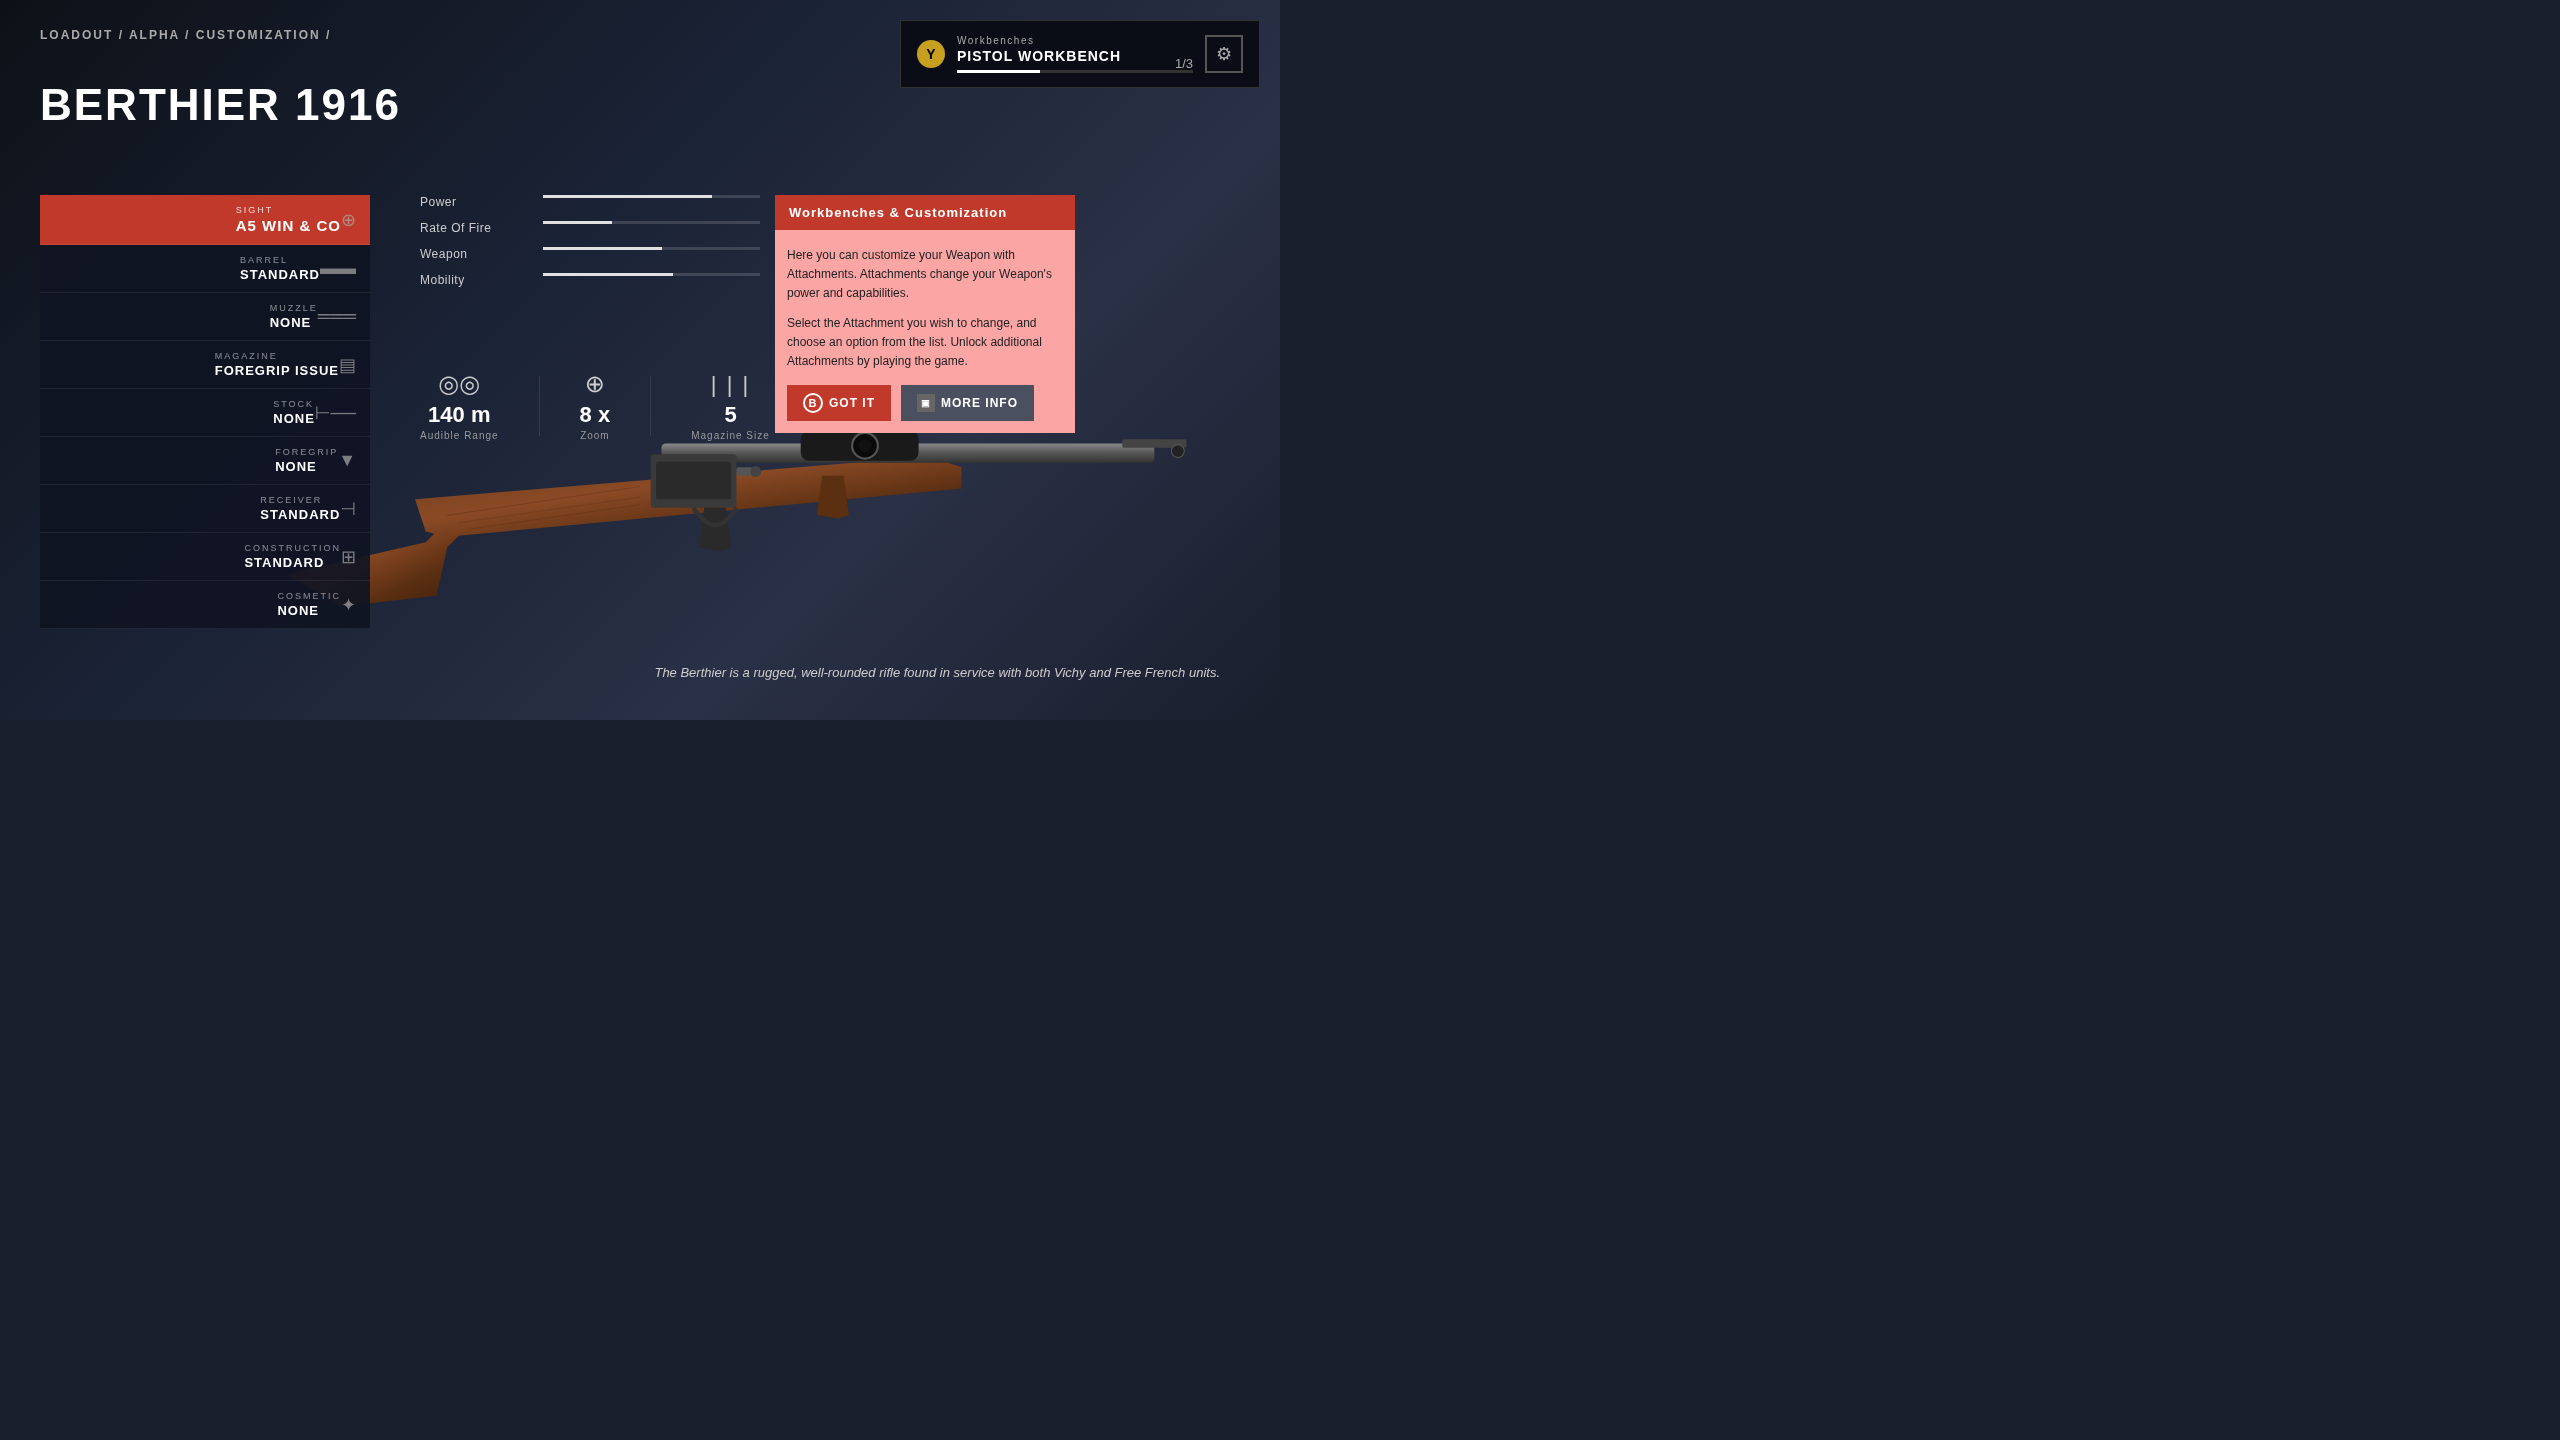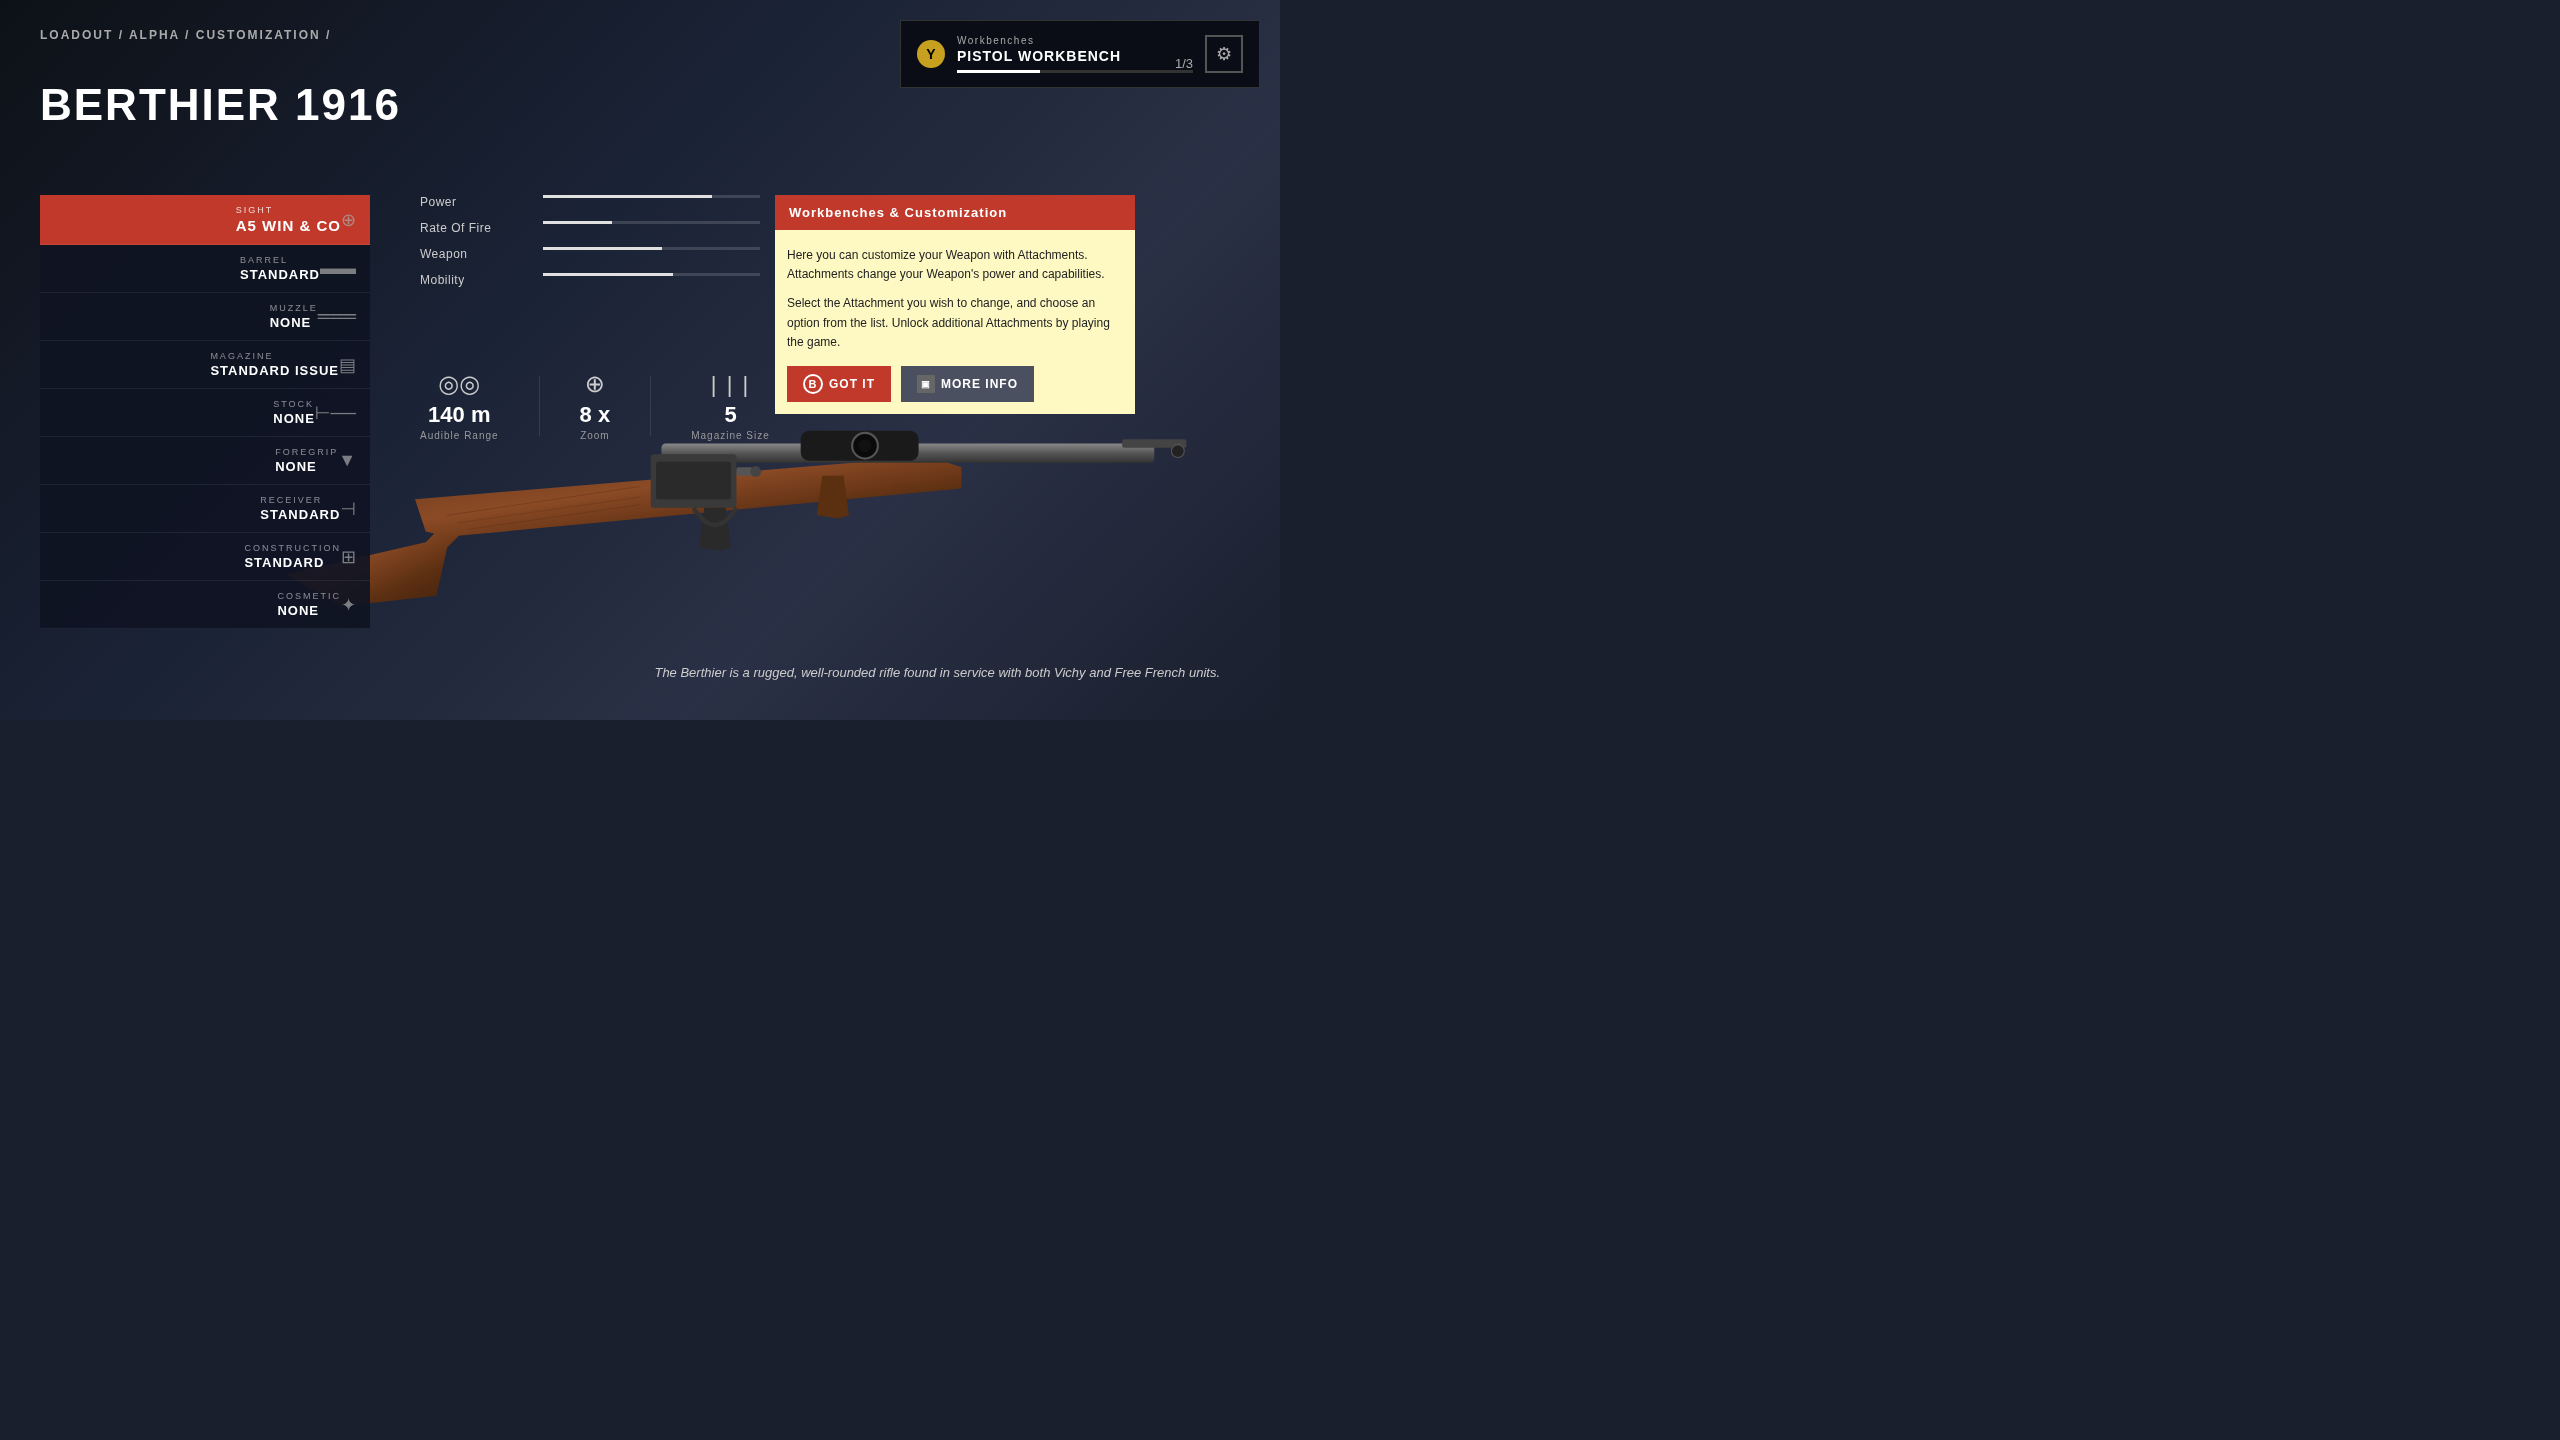--- a/index.html
+++ b/index.html
@@ -262,22 +262,22 @@
       height: 60px;
       background: rgba(255,255,255,0.1);
       align-self: center;
     }
 
     
     .info-card {
       position: absolute;
       top: 195px;
       left: 775px;
-      width: 360px;
-      background: #fef9c3;
+      width: 300px;
+      background: #fca5a5;
       color: #111;
     }
 
     .info-card-header {
       background: #c0392b;
       padding: 10px 14px;
       font-size: 13px;
       font-weight: bold;
       letter-spacing: 1px;
       color: #fff;
@@ -476,21 +476,21 @@
       <div>
         <div class="slot-label">MUZZLE</div>
         <div class="slot-name">NONE</div>
       </div>
       <div class="slot-icon">═══</div>
     </div>
 
     <div class="slot-item">
       <div>
         <div class="slot-label">MAGAZINE</div>
-        <div class="slot-name">STANDARD ISSUE</div>
+        <div class="slot-name">FOREGRIP ISSUE</div>
       </div>
       <div class="slot-icon">▤</div>
     </div>
 
     <div class="slot-item">
       <div>
         <div class="slot-label">STOCK</div>
         <div class="slot-name">NONE</div>
       </div>
       <div class="slot-icon">⊢──</div>

